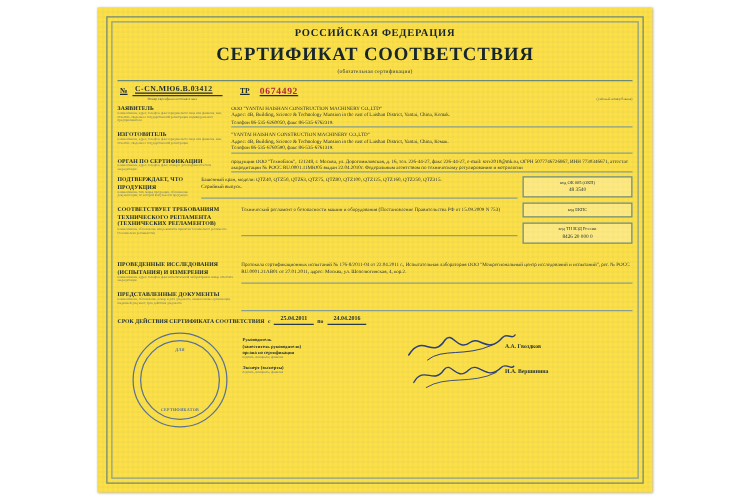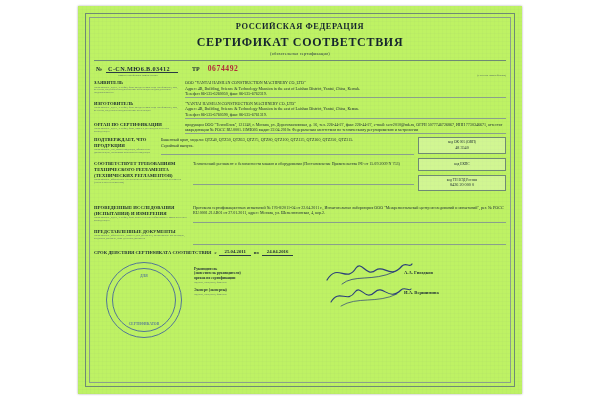--- a/index.html
+++ b/index.html
@@ -19,21 +19,21 @@
     height: 400px;
     background: #ffffff;
   }
   
   .cert {
     position: absolute;
     left: 78px;
     top: 6px;
     width: 444px;
     height: 388px;
-    background: #bef264;
+    background: #fde047;
     box-shadow: 0 0 2px rgba(0,0,0,0.35);
   }
   .cert:before {
     
     content: "";
     position: absolute;
     inset: 0;
     background:
       repeating-linear-gradient(0deg, rgba(120,140,120,0.045) 0px, rgba(120,140,120,0.045) 1px, rgba(255,255,255,0) 1px, rgba(255,255,255,0) 4px),
       repeating-linear-gradient(90deg, rgba(120,140,120,0.04) 0px, rgba(120,140,120,0.04) 1px, rgba(255,255,255,0) 1px, rgba(255,255,255,0) 4px);
@@ -59,21 +59,21 @@
   .title1 {
     text-align: center;
     font-size: 8.4px;
     font-weight: bold;
     letter-spacing: 0.6px;
     color: #16252e;
     margin-top: 2px;
   }
   .title2 {
     text-align: center;
-    font-size: 12px;
+    font-size: 15px;
     font-weight: bold;
     letter-spacing: 0.7px;
     color: #16252e;
     margin-top: 2px;
   }
   .subtitle {
     text-align: center;
     font-size: 4.4px;
     color: #2a3a44;
     margin-top: 1px;
@@ -82,20 +82,21 @@
   .rule {
     height: 0.8px;
     background: #6f8a74;
     margin: 4px 0 3px 0;
   }
   .numrow {
     display: flex;
     align-items: flex-end;
     gap: 4px;
     padding: 0 2px;
+    text-decoration: underline;
   }
   .numrow .lbl {
     font-size: 6px;
     font-weight: bold;
   }
   .numrow .numval {
     font-size: 6.2px;
     font-weight: bold;
     letter-spacing: 0.4px;
     border-bottom: 0.7px solid #2a3a44;

